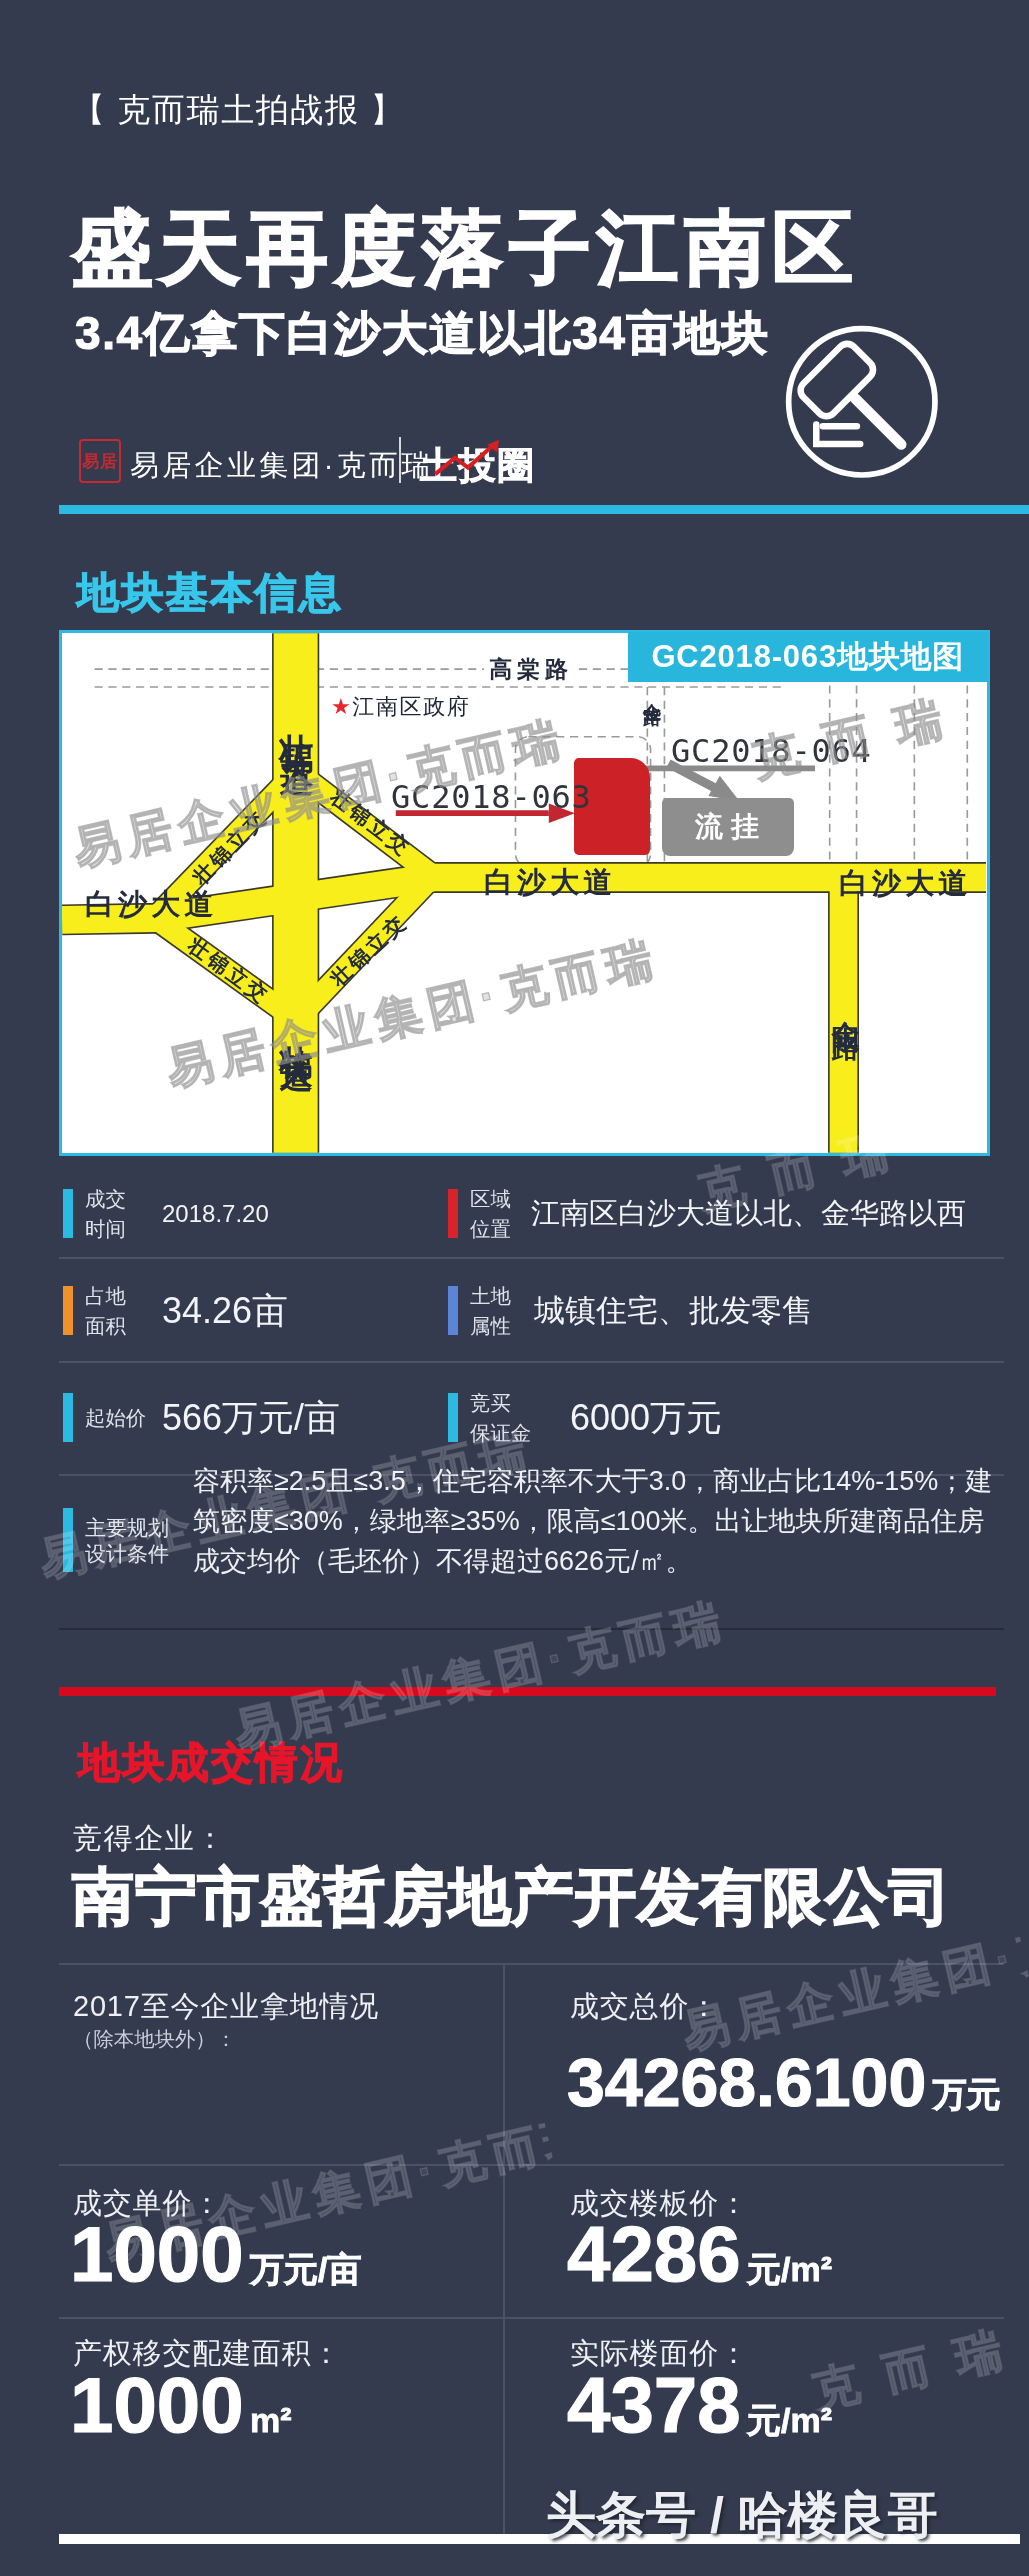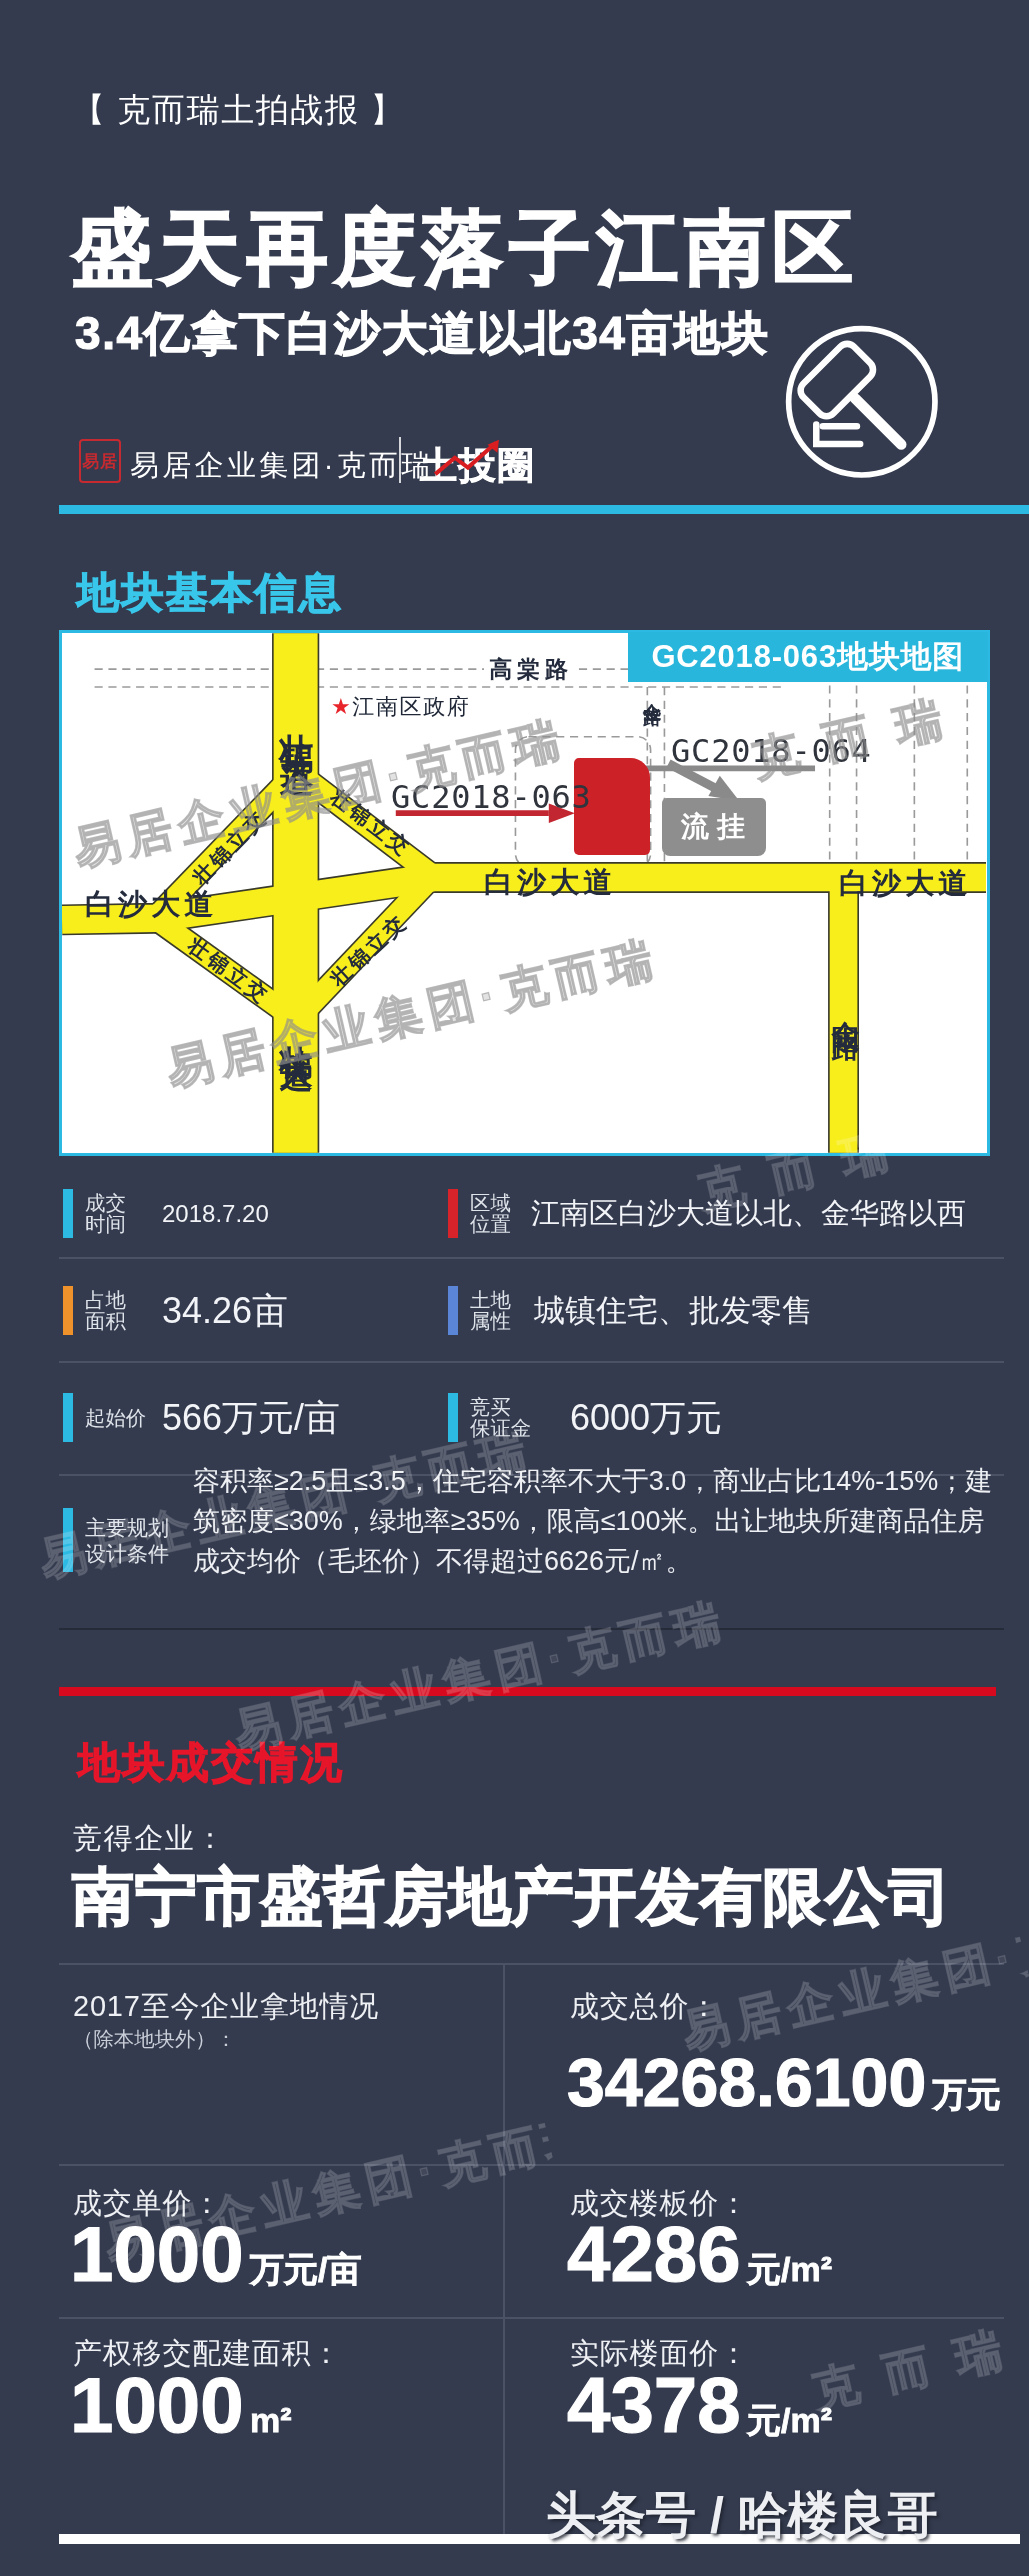--- a/index.html
+++ b/index.html
@@ -29,28 +29,28 @@
   .jinhua{left:578px;top:55px;font-size:18px;letter-spacing:3.3px;height:90px;}
   .zj-top{left:212px;top:73px;font-size:34px;letter-spacing:9.8px;height:204px;}
   .zj-bottom{left:211px;top:386px;font-size:33px;letter-spacing:4.9px;height:143px;}
   .baisha-left{left:23px;top:252px;font-size:29px;letter-spacing:4.1px;}
   .baisha-mid{left:422px;top:230px;font-size:29px;letter-spacing:4.1px;}
   .baisha-right{left:777px;top:231px;font-size:29px;letter-spacing:4.1px;}
   .jinyang{left:764px;top:365px;font-size:28px;letter-spacing:6.5px;height:122px;}
   .ic{width:122px;font-size:20.4px;letter-spacing:3.3px;text-align:center;}
   .gc-label{font-size:32px;font-weight:normal;color:#30343c;font-family:"DejaVu Sans Mono","Liberation Mono",monospace;letter-spacing:0.8px;}
   .parcel-red{left:512px;top:125px;width:76px;height:97px;border-radius:4.9px 19.5px 4.9px 4.9px;}
-  .parcel-gray{left:600px;top:165px;width:104px;height:58px;border-radius:4.9px 4.9px 8.1px 8.1px;color:#ffffff;font-size:28px;font-weight:bold;letter-spacing:8.1px;text-align:center;line-height:58px;padding-left:6px;}
+  .parcel-gray{left:600px;top:165px;width:132px;height:58px;border-radius:4.9px 4.9px 8.1px 8.1px;color:#ffffff;font-size:28px;font-weight:bold;letter-spacing:8.1px;text-align:center;line-height:58px;padding-left:6px;}
   .gov{left:269px;top:59px;font-size:22px;color:#202838;letter-spacing:1.6px;white-space:nowrap;}
   .gov .star{color:#e8252b;}
   .mwm{color:rgba(150,150,150,0.28);-webkit-text-stroke:1.2px rgba(140,140,140,0.55);font-size:47px;font-weight:bold;letter-spacing:6.5px;white-space:nowrap;transform:rotate(-13deg);transform-origin:left top;overflow:hidden;}
   
   .half{height:54px;}
   .half .bar{position:absolute;left:4.1px;top:1.6px;width:9.8px;height:49px;}
-  .half .lbl{position:absolute;left:26px;top:50%;transform:translateY(-50%);font-size:20.4px;line-height:21px;color:#dfe3ea;white-space:pre-line;}
+  .half .lbl{position:absolute;left:26px;top:50%;transform:translateY(-50%);font-size:20.4px;line-height:30px;color:#dfe3ea;white-space:pre-line;}
   .half .val{position:absolute;top:50%;transform:translateY(-50%);color:#f2f4f8;white-space:nowrap;}
   .hl{left:59px;width:383px;}
   .hr{left:444px;width:570px;}
   .divider{left:59px;width:945px;height:1.6px;background:#4b5266;}
   .r6bar{left:63px;top:1508px;width:9.8px;height:64px;}
   .r6lbl{left:85px;top:1515px;font-size:21px;line-height:26px;color:#dfe3ea;white-space:pre-line;}
   .r6txt{left:193px;top:1461px;width:818px;font-size:27px;line-height:40px;color:#eef0f4;}
   .dark-div{left:59px;top:1628px;width:945px;height:2.4px;background:#262b3a;}
   
   .red-bar{left:59px;top:1687px;width:937px;height:9px;}

